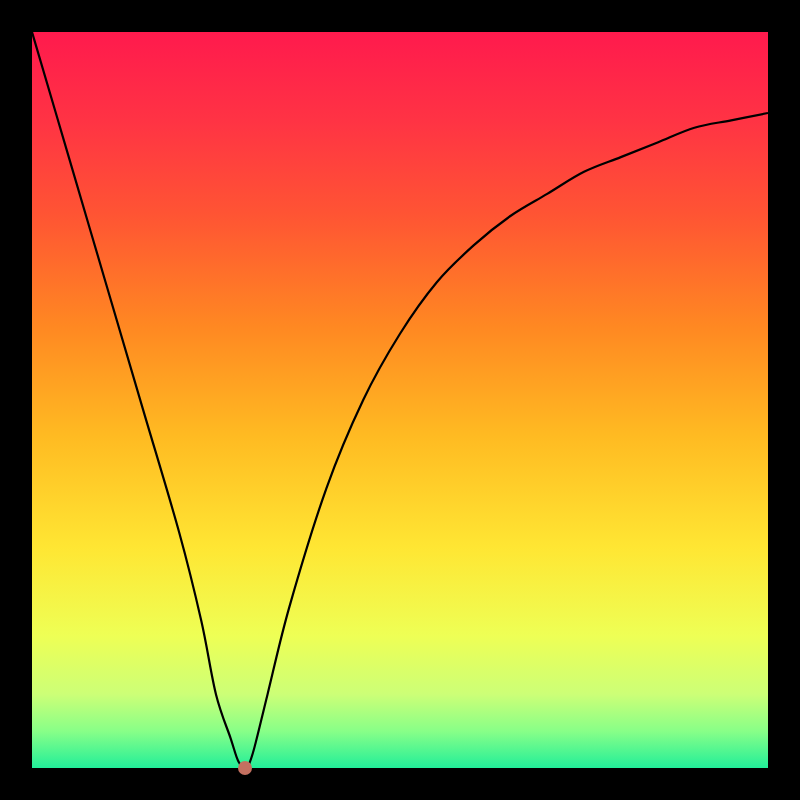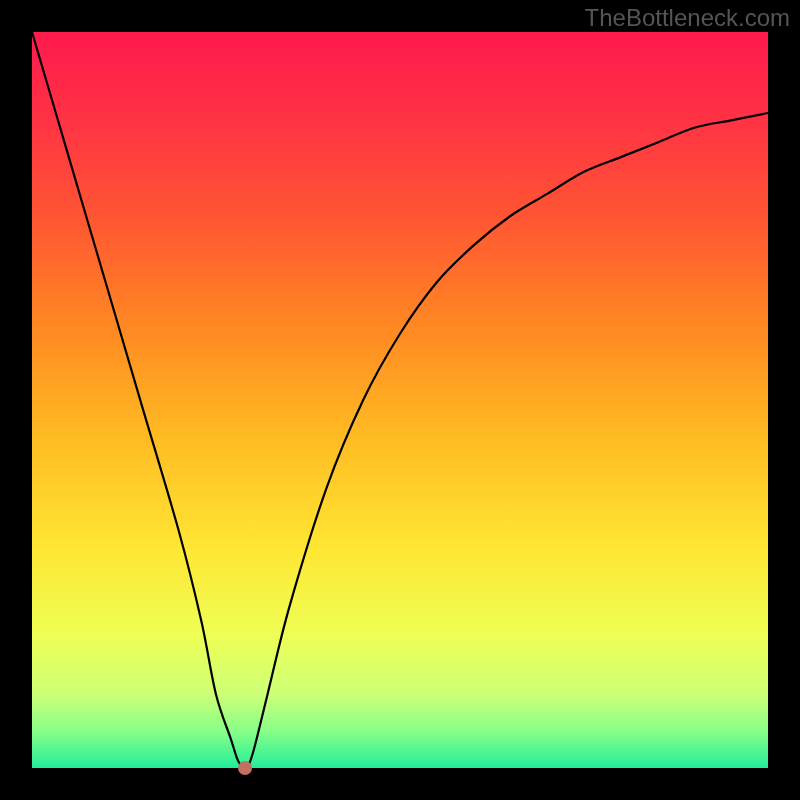--- a/index.html
+++ b/index.html
@@ -54,21 +54,20 @@
     background: #c47060;
     border-radius: 50%;
     transform: translate(-50%, -50%);
     z-index: 5;
   }
 </style>
 </head>
 <body>
 
 <div class="chart-wrapper">
-  <div class="watermark">TheBottleneck.com</div>
   <div class="plot-region">
     <svg class="gradient-bg" viewBox="0 0 736 736" preserveAspectRatio="none">
       <defs>
         <linearGradient id="bg-grad" x1="0" y1="0" x2="0" y2="1">
             <stop offset="0%" stop-color="#ff1a4d"></stop>
             <stop offset="12%" stop-color="#ff3344"></stop>
             <stop offset="25%" stop-color="#ff5533"></stop>
             <stop offset="40%" stop-color="#ff8822"></stop>
             <stop offset="55.00000000000001%" stop-color="#ffbb22"></stop>
             <stop offset="70%" stop-color="#ffe633"></stop>

